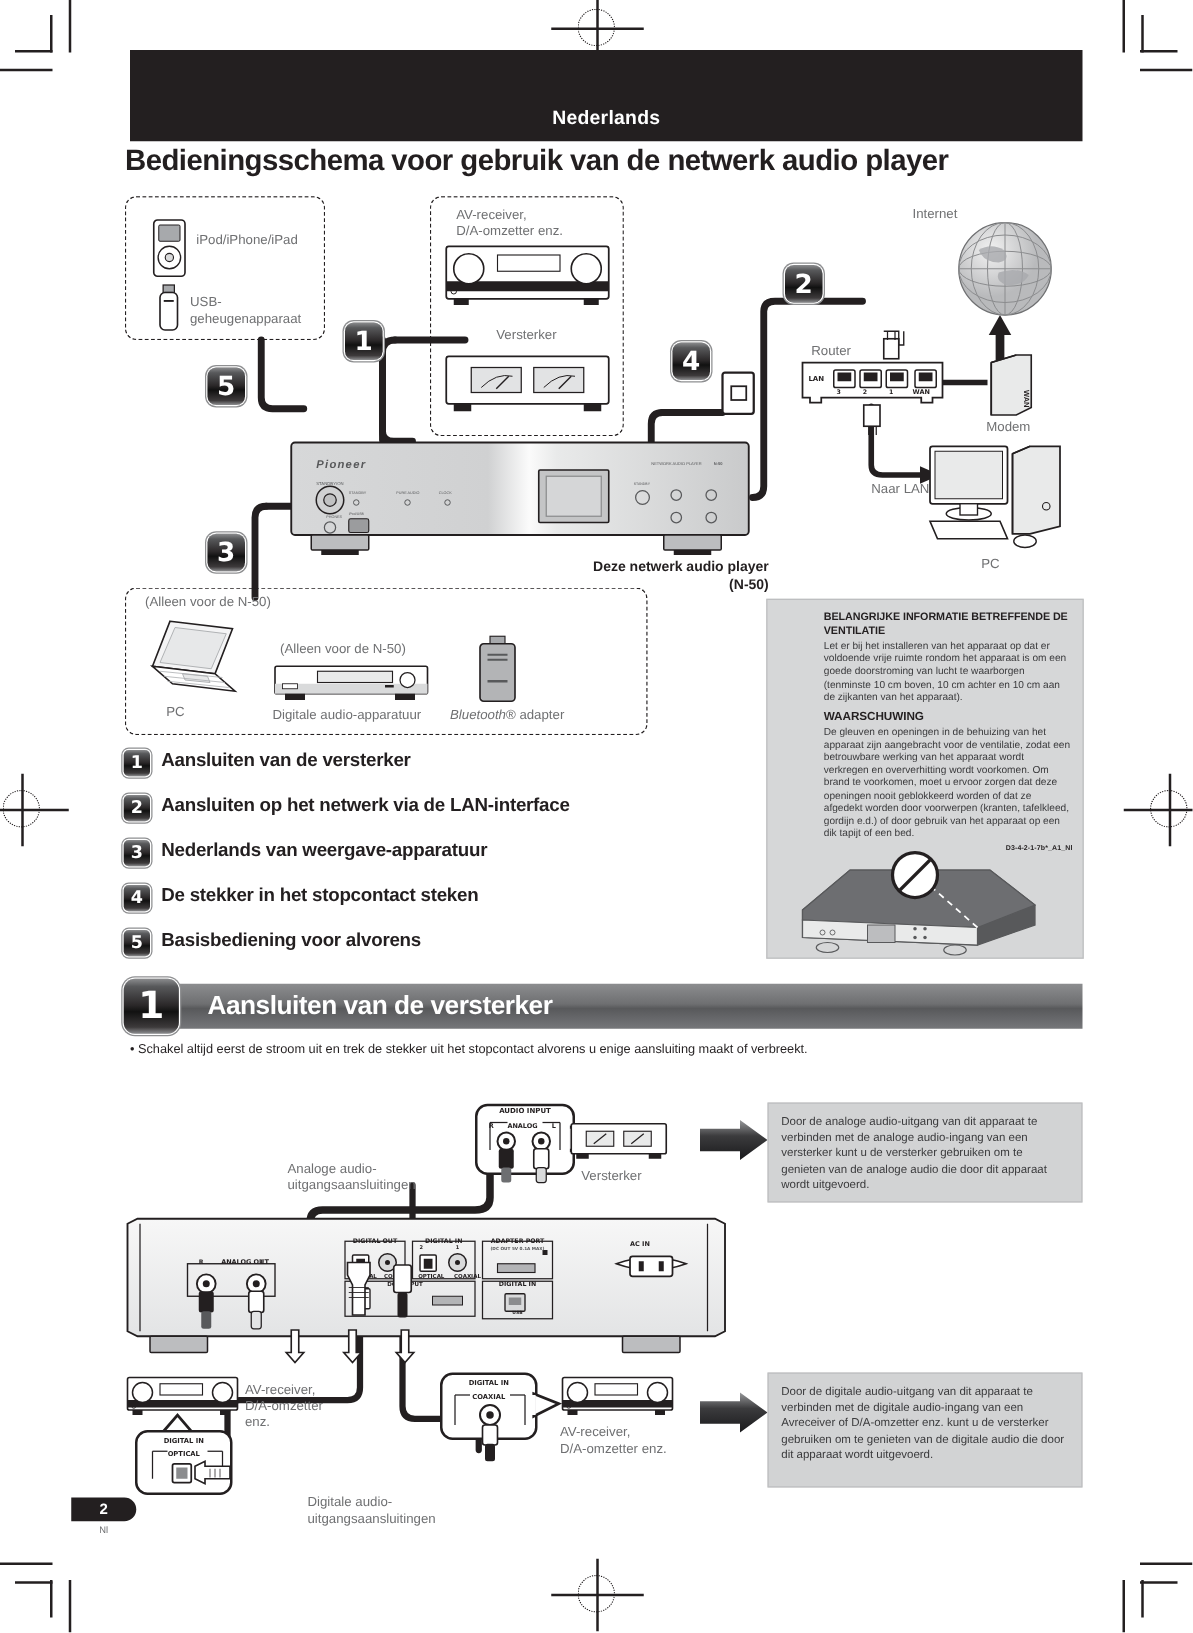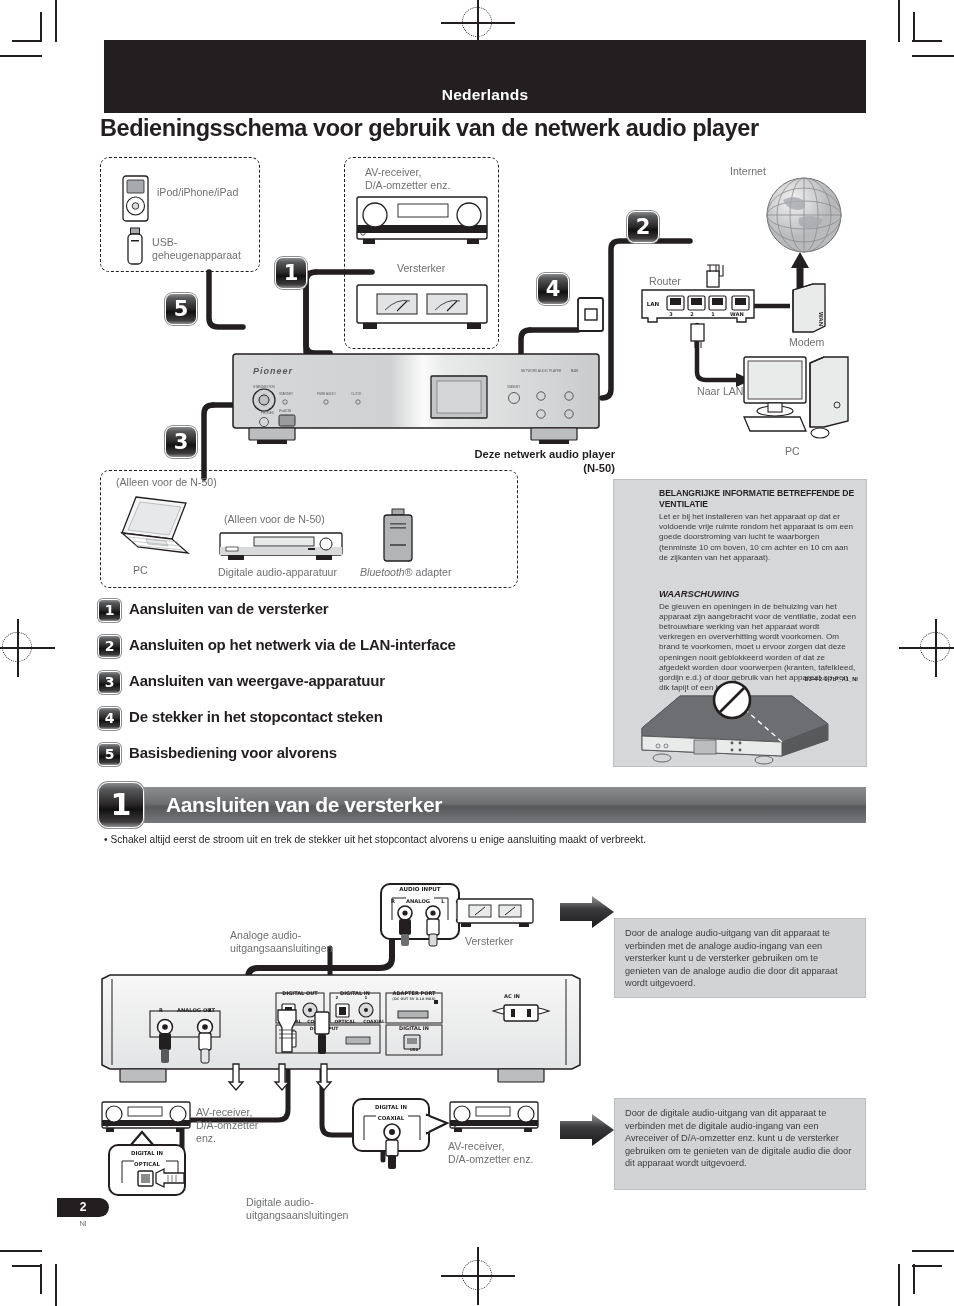--- a/index.html
+++ b/index.html
@@ -375,41 +375,41 @@
     <div class="steprow">
       <div class="badge sb">
           <span>2</span>
         </div>
       <div class="st">Aansluiten op het netwerk via de LAN-interface</div>
     </div>
     <div class="steprow">
       <div class="badge sb">
           <span>3</span>
         </div>
-      <div class="st">Aansluiten van weergave-apparatuur</div>
+      <div class="st">Nederlands van weergave-apparatuur</div>
     </div>
     <div class="steprow">
       <div class="badge sb">
           <span>4</span>
         </div>
       <div class="st">De stekker in het stopcontact steken</div>
     </div>
     <div class="steprow">
       <div class="badge sb">
           <span>5</span>
         </div>
       <div class="st">Basisbediening voor alvorens</div>
     </div>
   </div>
 
   <div class="ventbox">
     <div style="padding:8px 9px 0 9px;">
       <h4>BELANGRIJKE INFORMATIE BETREFFENDE DE VENTILATIE</h4>
       <p style="margin-top:3px;">Let er bij het installeren van het apparaat op dat er voldoende vrije ruimte rondom het apparaat is om een goede doorstroming van lucht te waarborgen (tenminste 10 cm boven, 10 cm achter en 10 cm aan de zijkanten van het apparaat).</p>
-      <h4 style="margin-top:26px;font-size:9.4px;font-style:italic;">WAARSCHUWING</h4>
+      <h4 style="margin-top:5px;font-size:9.4px;">WAARSCHUWING</h4>
       <p style="margin-top:2px;">De gleuven en openingen in de behuizing van het apparaat zijn aangebracht voor de ventilatie, zodat een betrouwbare werking van het apparaat wordt verkregen en oververhitting wordt voorkomen. Om brand te voorkomen, moet u ervoor zorgen dat deze openingen nooit geblokkeerd worden of dat ze afgedekt worden door voorwerpen (kranten, tafelkleed, gordijn e.d.) of door gebruik van het apparaat op een dik tapijt of een bed.</p>
     </div>
     <div class="ventcode" style="top:196px;">D3-4-2-1-7b*_A1_Nl</div>
     <svg style="position:absolute;left:18px;top:204px;width:218px;height:80px;">
       <path d="M10 44 L48 12 L160 12 L196 40 L196 56 L150 72 L10 66 Z" fill="#808184" stroke="#58595b" stroke-width="1"></path>
       <path d="M10 44 L48 12 L160 12 L196 40 L150 58 L10 52 Z" fill="#6d6e71" stroke="#58595b" stroke-width="1"></path>
       <path d="M10 52 L150 58 L150 72 L10 66 Z" fill="#e9eaea" stroke="#58595b" stroke-width="1"></path>
       <path d="M150 58 L196 40 L196 56 L150 72 Z" fill="#58595b"></path>
       <rect x="62" y="56" width="22" height="14" fill="#bcbdbf" stroke="#58595b" stroke-width=".8"></rect>
       <circle cx="26" cy="62" r="2" fill="none" stroke="#58595b" stroke-width=".7"></circle>
@@ -489,21 +489,21 @@
   <svg class="arrow" style="left:558px;top:894px;width:58px;height:36px;">
     <defs>
         <linearGradient id="ar" x1="0" y1="0" x2="0" y2="1">
           <stop offset="0%" stop-color="#98999b"></stop>
           <stop offset="40%" stop-color="#3b3b3d"></stop>
           <stop offset="100%" stop-color="#1a1a1c"></stop>
         </linearGradient>
       </defs>
     <path d="M2 9 L34 9 L34 2 L56 18 L34 34 L34 27 L2 27 Z" fill="url(#ar)"></path>
   </svg>
-  <div class="infobox" style="left:614px;top:882px;width:252px;height:80px;margin-top:36px;">Door de analoge audio-uitgang van dit apparaat te verbinden met de analoge audio-ingang van een versterker kunt u de versterker gebruiken om te genieten van de analoge audio die door dit apparaat wordt uitgevoerd.</div>
+  <div class="infobox" style="left:614px;top:882px;width:252px;height:80px;">Door de analoge audio-uitgang van dit apparaat te verbinden met de analoge audio-ingang van een versterker kunt u de versterker gebruiken om te genieten van de analoge audio die door dit apparaat wordt uitgevoerd.</div>
 
   <svg style="position:absolute;left:98px;top:973px;width:486px;height:110px;">
     <defs>
         <linearGradient id="rp" x1="0" y1="0" x2="0" y2="1">
       <stop offset="0%" stop-color="#f7f7f7"></stop>
           <stop offset="100%" stop-color="#e3e4e5"></stop>
         </linearGradient>
       </defs>
     <path d="M4 6 L12 2 L474 2 L482 6 L482 92 L474 96 L12 96 L4 92 Z" fill="url(#rp)" stroke="#231f20" stroke-width="1.5"></path>
     <line x1="14" y1="6" x2="14" y2="92" stroke="#231f20" stroke-width="1"></line>

